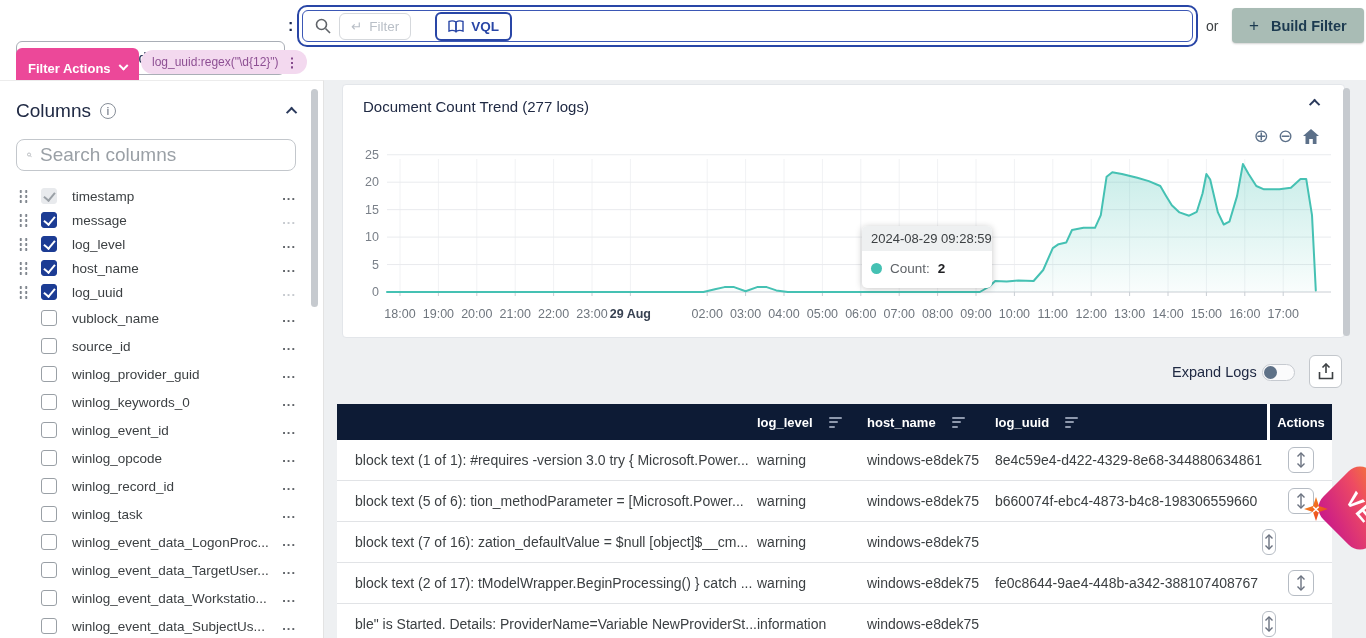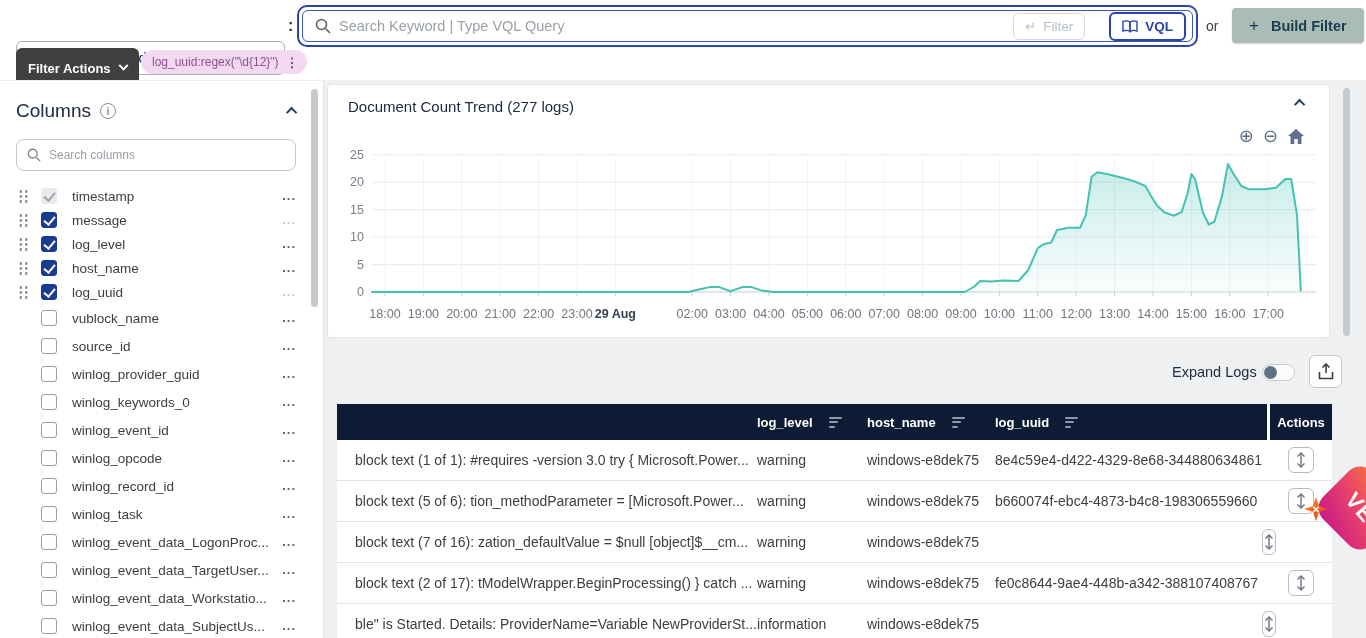--- a/index.html
+++ b/index.html
@@ -23,42 +23,42 @@
     background:#fff; color:#b9bfc7; font-size:13.5px; display:flex; align-items:center; gap:7px; }
   .btn-vql { height:29px; margin-left:16px; padding:3px 11px; border:2px solid #2946a6; border-radius:6px;
     background:#fff; color:#2946a6; font-size:13.5px; font-weight:700; display:flex; align-items:center; gap:7px; }
   .or-label { position:absolute; left:1206px; top:18px; font-size:14px; color:#3c4043; }
   .btn-build { position:absolute; left:1232px; top:8px; height:35px; padding:0 17px;
     background:#a9bcb5; border:none; border-radius:4px; color:#1c3a50; font-weight:600; font-size:14.5px;
     display:flex; align-items:center; gap:12px; box-shadow:0 1px 2px rgba(0,0,0,.18); cursor:pointer;
     font-family:"Liberation Sans", sans-serif; }
   .btn-build .plus { font-size:17px; font-weight:400; }
   .btn-filter-actions { position:absolute; left:16px; top:48px; height:40px; padding:0 12px;
-    background:#404040; border:none; border-radius:6px; color:#fff; font-size:13px; font-weight:700;
+    background:#ec4899; border:none; border-radius:6px; color:#fff; font-size:13px; font-weight:700;
     display:flex; align-items:center; gap:9px; cursor:pointer; font-family:"Liberation Sans", sans-serif; }
   .chip { position:absolute; left:141px; top:50px; height:24px; padding:0 8px 0 11px;
     background:#f3d9ef; border-radius:12px; color:#8d4f93; font-size:12px;
     display:flex; align-items:center; gap:7px; }
   .kebab { color:#7c3f85; font-weight:700; font-size:13px; cursor:pointer; }
   
   .chev { display:inline-block; width:8px; height:8px; border-left:2px solid currentColor;
     border-top:2px solid currentColor; }
   .chev.down { transform:rotate(225deg) translate(2px,2px); width:7px; height:7px; }
   .chev.up { transform:rotate(45deg) translateY(2px); }
   
   .sidebar { position:absolute; left:0; top:80px; width:324px; height:558px; background:#fff;
     border-top:1px solid #ececec; border-right:1px solid #e3e3e3; }
   .sb-title-row { display:flex; align-items:center; margin:19px 26px 6px 16px; gap:9px; color:#202a44; }
   .sb-title { font-size:19px; font-weight:500; }
   .info-ic { width:16px; height:16px; border:1.5px solid #878e98; border-radius:50%; color:#878e98;
     font-size:10px; font-weight:700; display:flex; align-items:center; justify-content:center; }
   .sb-collapse { margin-left:auto; color:#2b3a5c; cursor:pointer; }
   .sb-search { margin:17px 16px 0; width:280px; height:32px; border:1px solid #c3c7cc; border-radius:8px;
     display:flex; align-items:center; gap:8px; padding:0 10px; background:#fff; }
-  .sb-search input { flex:1; border:none; outline:none; font-size:12px; color:#3c4043;
+  .sb-search input { flex:1; border:none; outline:none; font-size:19px; color:#3c4043;
     font-family:"Liberation Sans", sans-serif; }
   .sb-search input::placeholder { color:#9aa0a6; }
   .col-list { margin-top:13px; padding:0 14px 0 18px; }
   .col-row { display:flex; align-items:center; height:24px; }
   .col-row.uncheck { height:28px; }
   .drag { width:11px; height:15px; margin-right:12px; flex:0 0 auto;
     background-image:radial-gradient(circle,#80868e 1.2px,transparent 1.4px);
     background-size:5.5px 5px; cursor:grab; }
   .drag.empty { background:none; cursor:default; }
   .cb { width:16px; height:16px; border:1.5px solid #9aa0a6; border-radius:3px; background:#fff;
@@ -67,21 +67,21 @@
   .cb.dis { background:#e8eaed; border-color:#e8eaed; }
   .cb.on::after, .cb.dis::after { content:""; position:absolute; left:3.5px; top:1px; width:5px; height:9px;
     border-right:2px solid #fff; border-bottom:2px solid #fff; transform:rotate(40deg); }
   .cb.dis::after { border-color:#9aa0a6; }
   .col-label { font-size:13.5px; color:#3c4043; }
   .col-menu { margin-left:auto; margin-right:13px; color:#5f6368; font-weight:700; letter-spacing:1px;
     font-size:13px; cursor:pointer; line-height:6px; }
   .col-menu.dim { color:#c6cacf; }
   .sb-scroll { position:absolute; right:5px; top:8px; width:7px; height:218px; background:#c6cacf; border-radius:4px; }
   
-  .chart-card { position:absolute; left:327px; top:84px; width:1003px; height:254px; background:#fff;
+  .chart-card { position:absolute; left:342px; top:84px; width:1003px; height:254px; background:#fff;
     border:1px solid #e3e6ea; border-radius:4px; }
   .chart-title { position:absolute; left:20px; top:13px; font-size:15px; color:#202a44; }
   .chart-collapse { position:absolute; right:24px; top:14px; color:#2b3a5c; cursor:pointer; }
   .zoom-controls { position:absolute; right:24px; top:42px; display:flex; align-items:center; gap:9px;
     color:#5c7089; font-size:18px; }
   .zoom-controls span { cursor:pointer; line-height:18px; }
   .trend-svg { position:absolute; left:0; top:52px; }
   .tooltip { position:absolute; left:519px; top:141px; width:130px; border-radius:5px; overflow:hidden;
     background:#fff; box-shadow:0 1px 7px rgba(0,0,0,.22); z-index:5; }
   .tooltip-head { background:#eef0f1; padding:5px 9px; font-size:13px; color:#3c4043; white-space:nowrap; }
@@ -135,21 +135,20 @@
     <span class="pencil">✎</span>
   </div>
   <span class="colon">:</span>
 
   <div class="search-wrap">
     <div class="search-inner">
       <svg width="16" height="16" viewBox="0 0 16 16">
         <circle cx="6.5" cy="6.5" r="5" fill="none" stroke="#5f6368" stroke-width="1.6"></circle>
         <line x1="10.5" y1="10.5" x2="15" y2="15" stroke="#5f6368" stroke-width="1.6"></line>
       </svg>
-      <input type="text" placeholder="Search Keyword | Type VQL Query" style="">
       <button class="btn-submit">
         <span>↵</span>
         <span>Filter</span>
       </button>
       <button class="btn-vql">
         <svg width="16" height="13" viewBox="0 0 16 13">
           <path d="M1 1.5 C3.5 0.5 6 0.8 8 2 L8 11.5 C6 10.3 3.5 10 1 11 Z" fill="none" stroke="#2946a6" stroke-width="1.4"></path>
           <path d="M15 1.5 C12.5 0.5 10 0.8 8 2 L8 11.5 C10 10.3 12.5 10 15 11 Z" fill="none" stroke="#2946a6" stroke-width="1.4"></path>
         </svg>
         <span>VQL</span>
@@ -387,20 +386,28 @@
       <text x="36" y="104.1" text-anchor="end" font-size="12.5" font-family="Liberation Sans, sans-serif" fill="#7a8089">10</text>
       <line x1="44" y1="72.64999999999999" x2="988" y2="72.64999999999999" stroke="#e9ebee" stroke-width="1"></line>
       <text x="36" y="76.64999999999999" text-anchor="end" font-size="12.5" font-family="Liberation Sans, sans-serif" fill="#7a8089">15</text>
       <line x1="44" y1="45.19999999999999" x2="988" y2="45.19999999999999" stroke="#e9ebee" stroke-width="1"></line>
       <text x="36" y="49.19999999999999" text-anchor="end" font-size="12.5" font-family="Liberation Sans, sans-serif" fill="#7a8089">20</text>
       <line x1="44" y1="17.75" x2="988" y2="17.75" stroke="#e9ebee" stroke-width="1"></line>
       <text x="36" y="21.75" text-anchor="end" font-size="12.5" font-family="Liberation Sans, sans-serif" fill="#7a8089">25</text>
       <path d="M44 155 L57.0 155.0 L360.4 155.0 L371.9 152.3 L381.5 150.1 L391.1 150.1 L402.6 154.2 L414.1 150.1 L423.7 150.1 L433.3 153.4 L444.8 155.0 L636.8 155.0 L646.4 149.5 L652.2 144.0 L663.7 144.6 L675.2 143.5 L690.6 144.0 L700.2 133.0 L709.8 111.1 L715.6 107.2 L723.2 105.6 L729.0 93.0 L740.5 90.8 L752.0 90.8 L757.8 78.1 L763.6 39.7 L769.3 35.3 L778.9 37.0 L794.3 40.8 L805.8 44.1 L817.3 49.0 L823.1 58.9 L828.8 68.3 L836.5 75.4 L846.1 78.7 L853.8 74.8 L859.6 56.2 L863.4 37.0 L867.2 42.5 L874.9 75.4 L880.7 87.5 L886.4 84.7 L894.1 58.9 L899.9 27.1 L905.6 37.0 L913.3 49.0 L921.0 52.3 L936.4 52.3 L947.9 50.7 L957.5 41.9 L963.2 41.9 L969.0 78.1 L972.8 153.4 L972.8 155 L44 155 Z" fill="url(#tealfill)" stroke="none"></path>
       <path d="M44 155 L57.0 155.0 L360.4 155.0 L371.9 152.3 L381.5 150.1 L391.1 150.1 L402.6 154.2 L414.1 150.1 L423.7 150.1 L433.3 153.4 L444.8 155.0 L636.8 155.0 L646.4 149.5 L652.2 144.0 L663.7 144.6 L675.2 143.5 L690.6 144.0 L700.2 133.0 L709.8 111.1 L715.6 107.2 L723.2 105.6 L729.0 93.0 L740.5 90.8 L752.0 90.8 L757.8 78.1 L763.6 39.7 L769.3 35.3 L778.9 37.0 L794.3 40.8 L805.8 44.1 L817.3 49.0 L823.1 58.9 L828.8 68.3 L836.5 75.4 L846.1 78.7 L853.8 74.8 L859.6 56.2 L863.4 37.0 L867.2 42.5 L874.9 75.4 L880.7 87.5 L886.4 84.7 L894.1 58.9 L899.9 27.1 L905.6 37.0 L913.3 49.0 L921.0 52.3 L936.4 52.3 L947.9 50.7 L957.5 41.9 L963.2 41.9 L969.0 78.1 L972.8 153.4" fill="none" stroke="#45c1b3" stroke-width="2" stroke-linejoin="round" stroke-linecap="round"></path>
     </svg>
+  <div class="tooltip">
+    <div class="tooltip-head">2024-08-29 09:28:59</div>
+    <div class="tooltip-body">
+      <span class="dot"></span>
+      <span class="tt-label">Count:</span>
+      <span class="tt-val">2</span>
+    </div>
+  </div>
 </div>
 
 <span class="expand-label">Expand Logs</span>
 <div class="toggle">
     <div class="knob"></div>
   </div>
 <button class="btn-export">
   <svg width="16" height="17" viewBox="0 0 16 17">
     <path d="M8 1 L8 10" stroke="#3c4043" stroke-width="1.6" fill="none"></path>
     <path d="M4.5 4.5 L8 1 L11.5 4.5" stroke="#3c4043" stroke-width="1.6" fill="none"></path>

